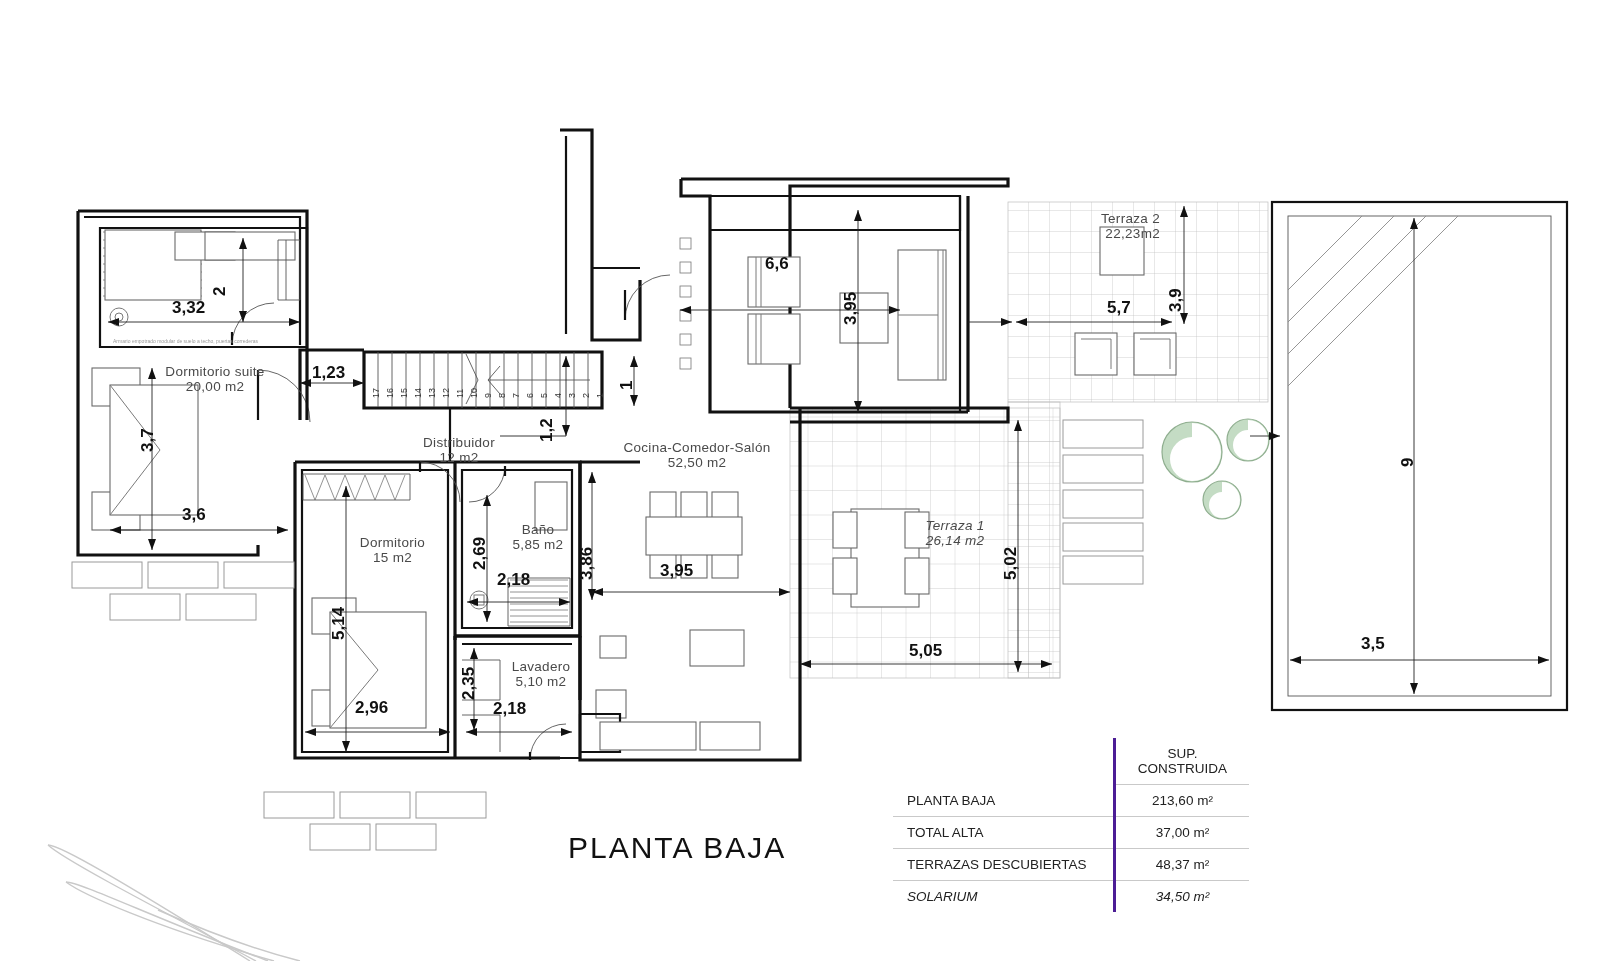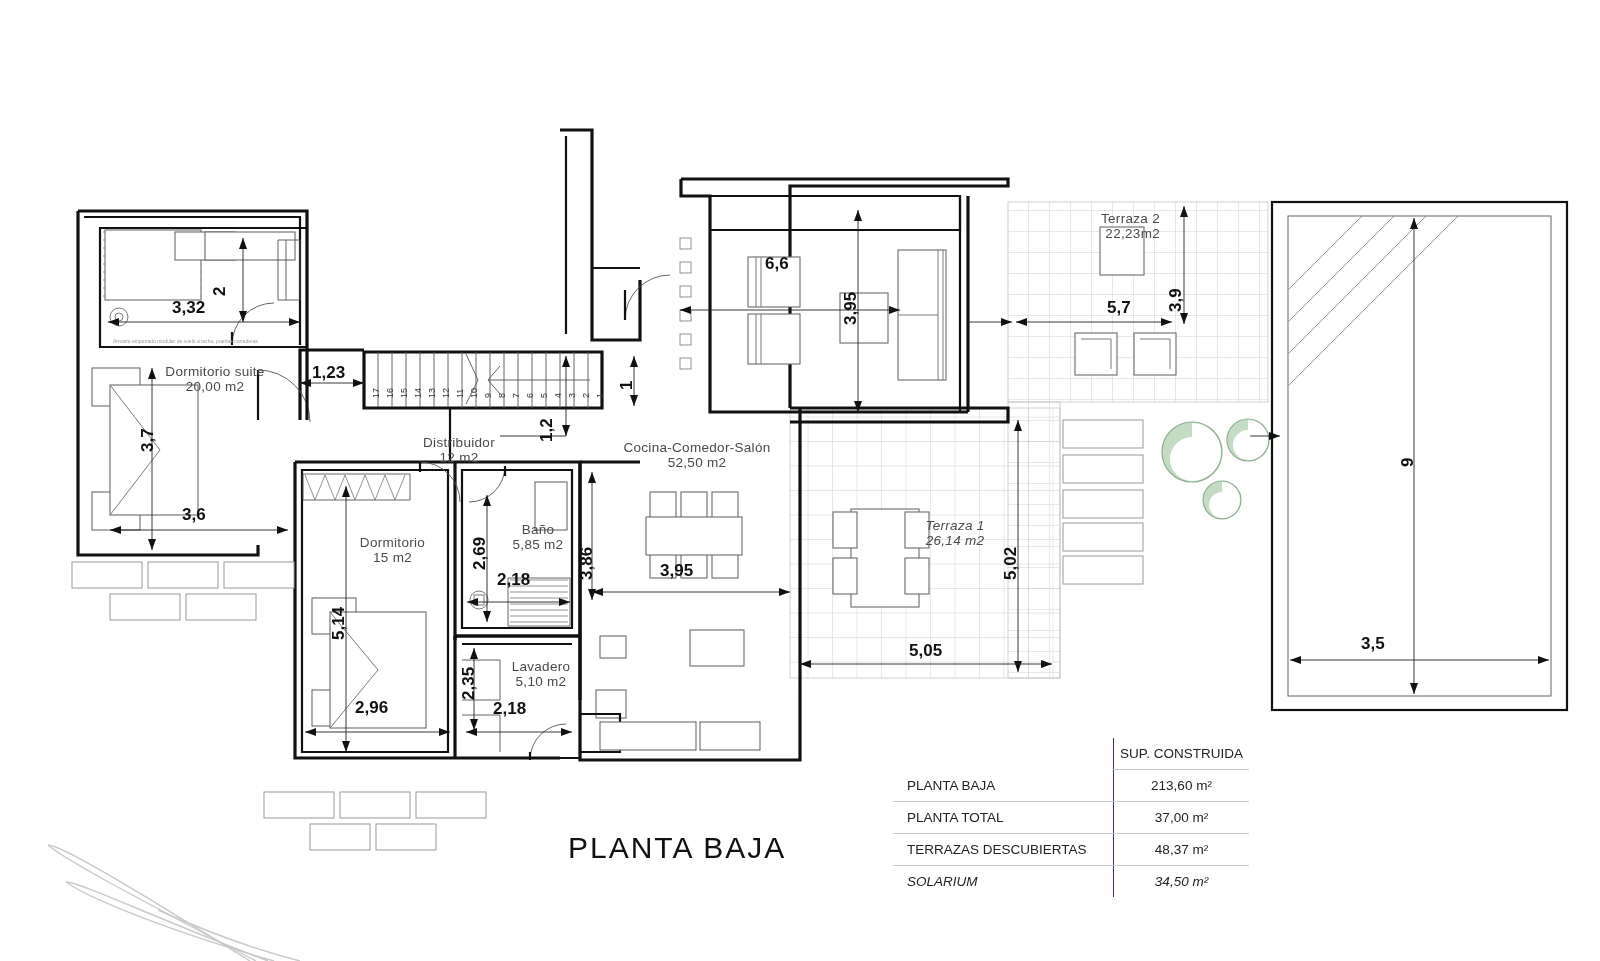--- a/index.html
+++ b/index.html
@@ -27,21 +27,21 @@
   .vert{transform:rotate(-90deg);transform-origin:left top;}
   .stairnum{font-size:9px;color:#333;}
   .title{font-size:30px;letter-spacing:2px;color:#111;font-weight:400;}
   .tinyann{font-size:5px;color:#9a9a9a;line-height:1.5;}
   
   #areatable{position:absolute;left:893px;top:738px;width:356px;
              border-collapse:collapse;font-size:13.5px;color:#222;}
   #areatable td{padding:8px 6px;border-bottom:1px solid #c9c9c9;}
   #areatable tr:first-child td{border-top:none;}
   #areatable td.k{width:200px;text-align:left;padding-left:14px;}
-  #areatable td.v{text-align:center;border-left:1px solid #4c1d95;margin-left:44px;}
+  #areatable td.v{text-align:center;border-left:3px solid #4c1d95;margin-left:44px;}
   #areatable tr.hdr td.k{border-bottom:none;}
   #areatable tr.hdr td.v{font-size:13.5px;}
   #areatable tr:last-child td{border-bottom:none;font-style:italic;}
 </style>
 </head>
 <body>
 
 <div id="stage">
 
 <svg viewBox="0 0 1600 961">
@@ -508,21 +508,21 @@
   <tbody>
         <tr class="hdr">
     <td class="k"></td>
     <td class="v">SUP. CONSTRUIDA</td>
   </tr>
   <tr>
     <td class="k">PLANTA BAJA</td>
     <td class="v">213,60 m²</td>
   </tr>
   <tr>
-    <td class="k">PLANTA TOTAL</td>
+    <td class="k">TOTAL ALTA</td>
     <td class="v">37,00 m²</td>
   </tr>
   <tr>
     <td class="k">TERRAZAS DESCUBIERTAS</td>
     <td class="v">48,37 m²</td>
   </tr>
   <tr>
     <td class="k">SOLARIUM</td>
     <td class="v">34,50 m²</td>
   </tr>

